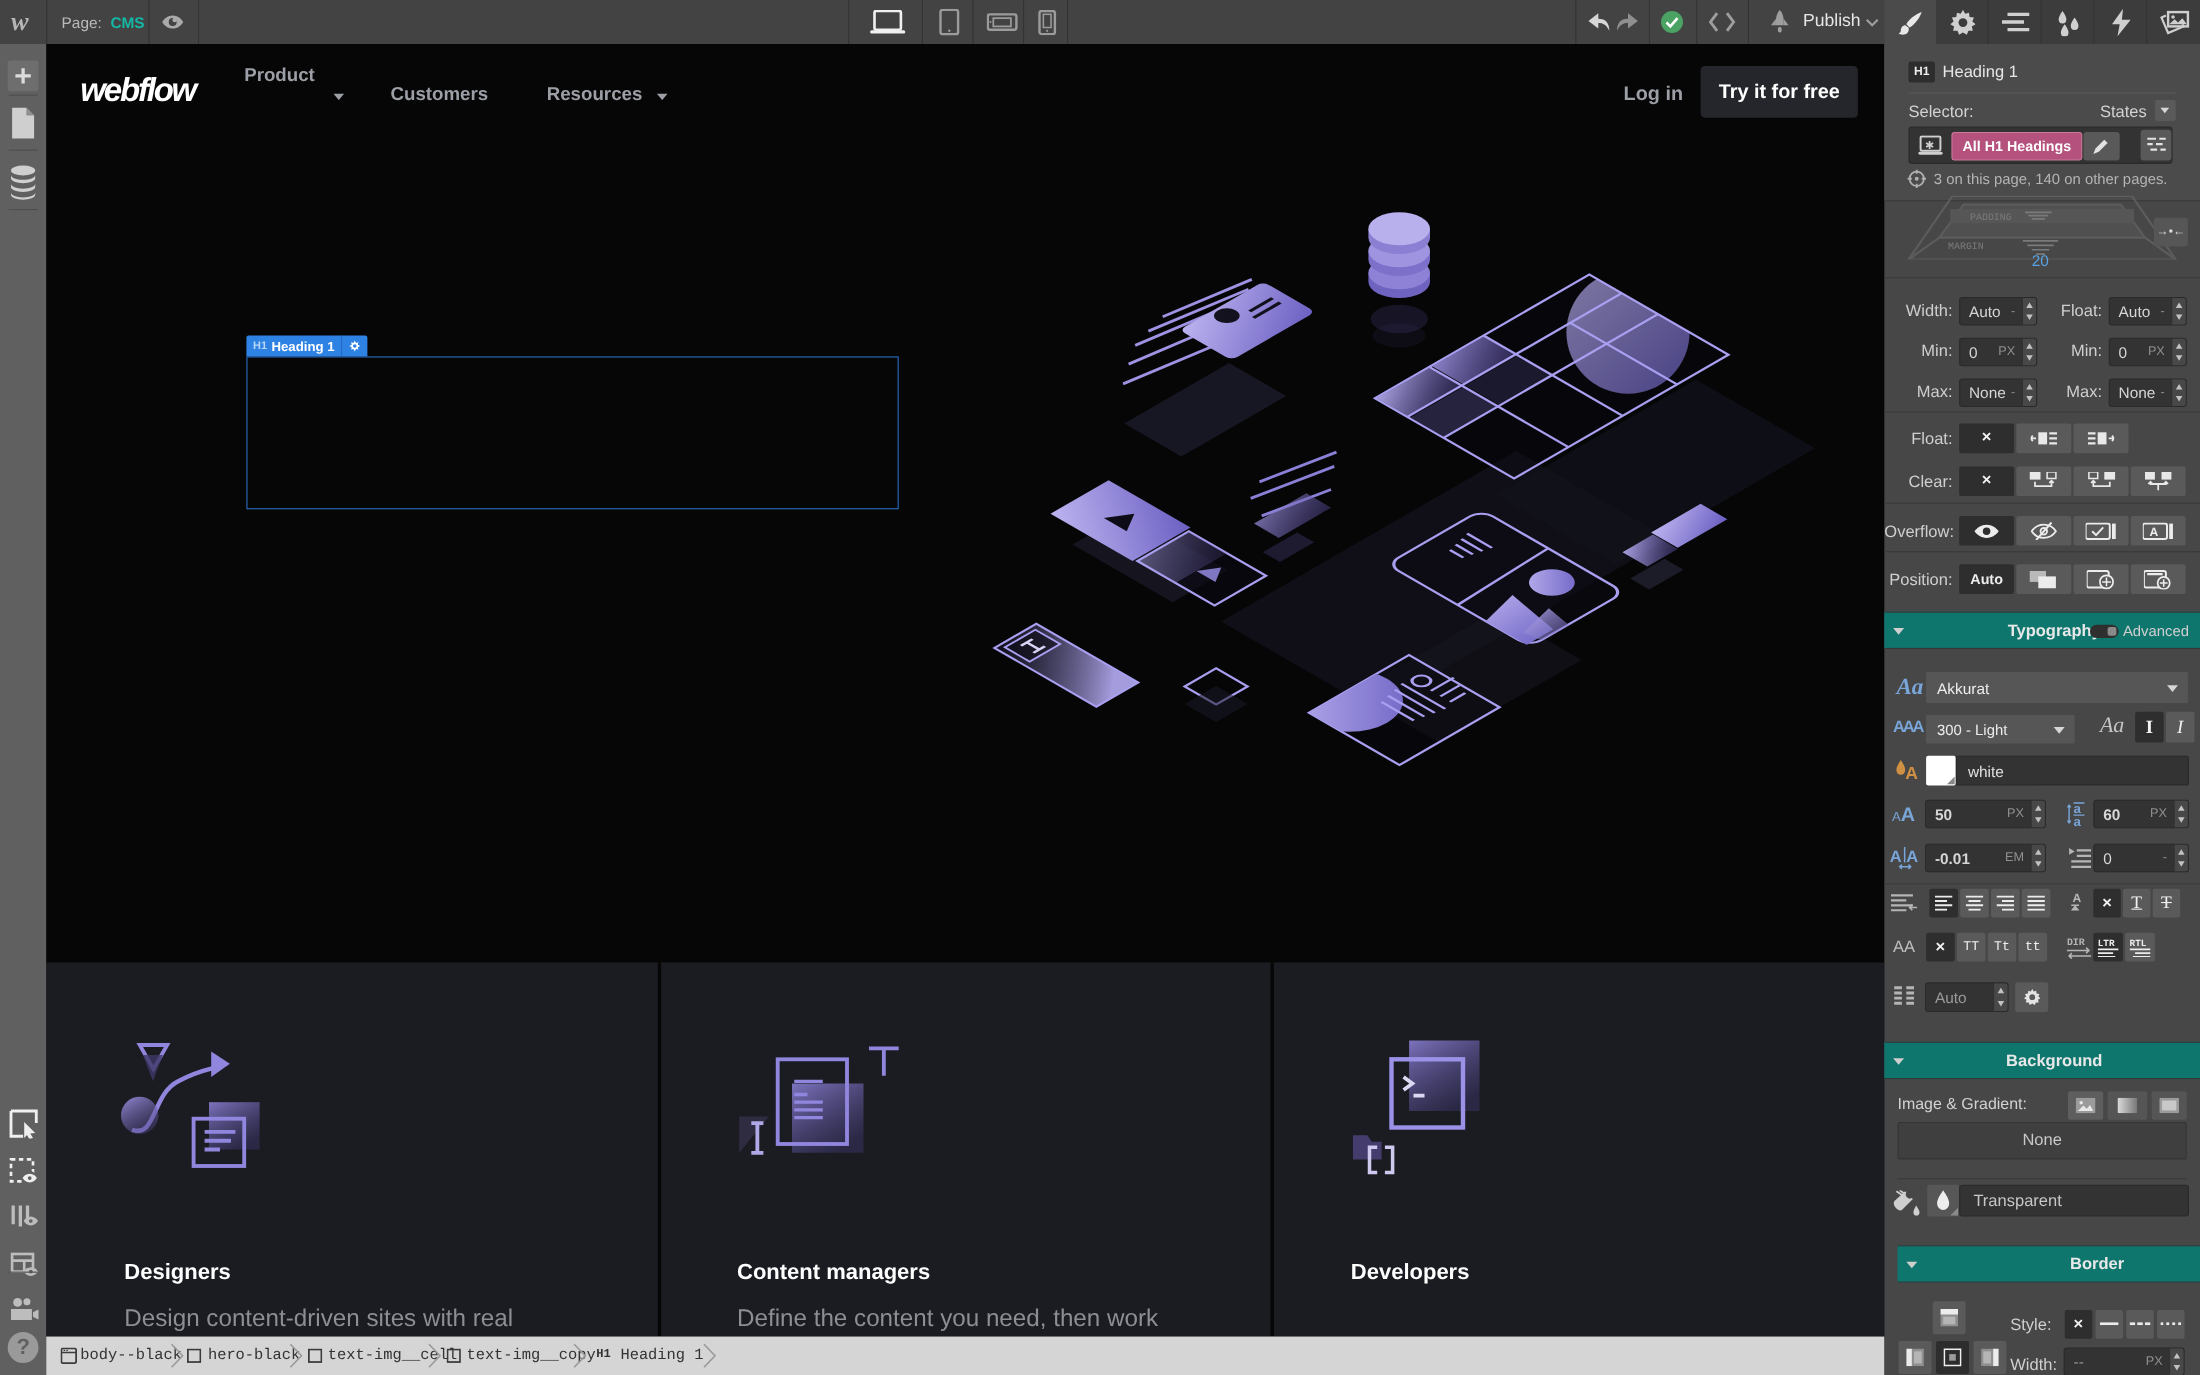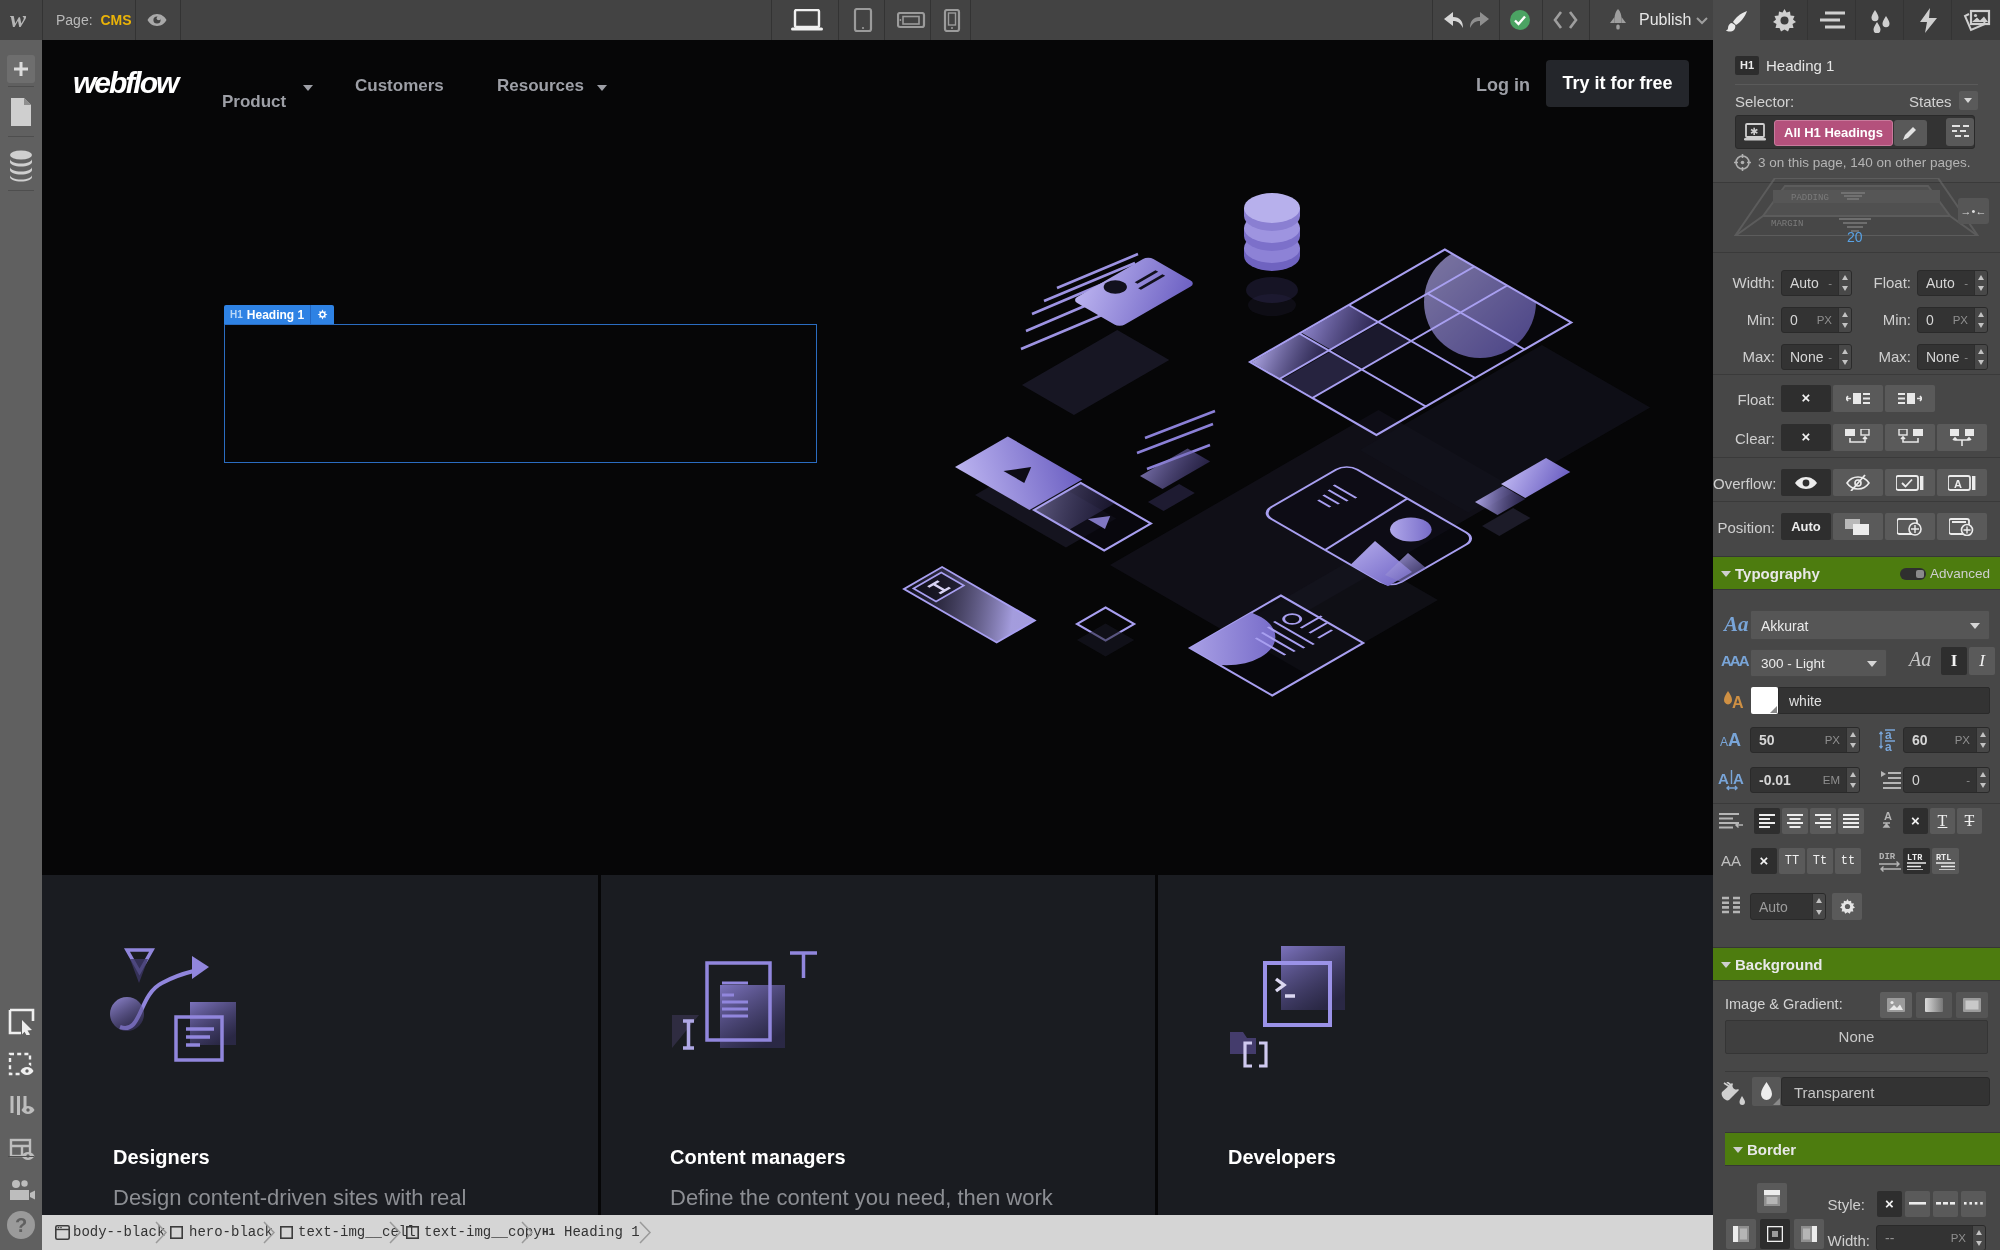--- a/index.html
+++ b/index.html
@@ -12,21 +12,21 @@
   .tb-txt { position:absolute; top:0; height:40px; line-height:40px; color:#b9b9b9; font-size:14px; }
   
   #sidebar { position:absolute; left:0; top:40px; width:42px; height:1210px; background:#606060; }
   .sb-sep { position:absolute; left:8px; width:26px; height:1px; background:#4e4e4e; }
   
   #canvas { position:absolute; left:42px; top:40px; width:1671px; height:1175px; background:#060607; overflow:hidden; }
   
   #rpanel { position:absolute; left:1713px; top:40px; width:287px; height:1210px; background:#474747; color:#d6d6d6; }
   #rtabs { position:absolute; left:1713px; top:0; width:287px; height:40px; background:#3c3c3c; }
   .rtab { position:absolute; top:0; height:40px; width:47px; border-right:1px solid #343434; }
-  .rsec-h { position:absolute; height:34px; background:#4d7c0f; border-top:1px solid #363636; border-bottom:1px solid #363636; line-height:34px; color:#e8e8e8; font-size:15px; font-weight:bold; padding-left:22px; }
+  .rsec-h { position:absolute; height:34px; background:#0f766e; border-top:1px solid #363636; border-bottom:1px solid #363636; line-height:34px; color:#e8e8e8; font-size:15px; font-weight:bold; padding-left:22px;text-align:center; }
   .rsec-h .tri { position:absolute; left:8px; top:14px; width:0; height:0; border-left:5px solid transparent; border-right:5px solid transparent; border-top:6px solid #cfcfcf; }
   .inp { position:absolute; background:#333333; border:1px solid #2a2a2a; border-radius:3px; color:#d9d9d9; }
   .iv { position:absolute; left:8px; top:50%; transform:translateY(-50%); font-size:14px; color:#d6d6d6; white-space:nowrap; }
   .iu { position:absolute; right:19px; top:50%; transform:translateY(-50%); font-size:11.5px; color:#8f8f8f; }
   .stp { position:absolute; right:0; top:0; bottom:0; width:13px; background:#484848; border-left:1px solid #2e2e2e; border-radius:0 2px 2px 0; }
   .stp::before { content:""; position:absolute; left:3px; top:4px; border-left:3.5px solid transparent; border-right:3.5px solid transparent; border-bottom:5px solid #c2c2c2; }
   .stp::after { content:""; position:absolute; left:3px; bottom:4px; border-left:3.5px solid transparent; border-right:3.5px solid transparent; border-top:5px solid #c2c2c2; }
   .xx { display:block; width:100%; text-align:center; color:#f2f2f2; font-size:15px; font-weight:bold; line-height:26px; }
   .drop { position:absolute; background:#565656; border:1px solid #484848; border-radius:2px; color:#ececec; font-size:14px; padding-left:10px; }
   .dcaret { position:absolute; right:9px; top:50%; margin-top:-2px; border-left:5px solid transparent; border-right:5px solid transparent; border-top:6px solid #d6d6d6; }
@@ -36,21 +36,21 @@
   
   #bcrumb { position:absolute; left:42px; top:1215px; width:1671px; height:35px; background:#d5d5d5; color:#333; font-size:14px; }
   .crumb { position:absolute; top:0; height:35px; line-height:35px;font-family:Liberation Mono, monospace; }
   .chev { position:absolute; top:6px; width:14px; height:23px; }
 </style>
 </head>
 <body>
 <div id="canvas">
 
   <div class="abs" style="left:31px;top:26px;color:#fff;font-size:30px;font-weight:bold;font-style:italic;letter-spacing:-2px">webflow</div>
-  <div class="abs" style="left:180px;top:52px;color:#9d9fa6;font-size:17px;font-weight:bold">Product</div>
+  <div class="abs" style="left:180px;top:19px;color:#9d9fa6;font-size:17px;font-weight:bold">Product</div>
   <svg class="abs" style="left:261px;top:45px" width="10" height="6" viewBox="0 0 10 6">
       <path d="M0 0 L10 0 L5 6 Z" fill="#9d9fa6"></path>
     </svg>
   <div class="abs" style="left:313px;top:36px;color:#9d9fa6;font-size:17px;font-weight:bold">Customers</div>
   <div class="abs" style="left:455px;top:36px;color:#9d9fa6;font-size:17px;font-weight:bold">Resources</div>
   <svg class="abs" style="left:555px;top:45px" width="10" height="6" viewBox="0 0 10 6">
       <path d="M0 0 L10 0 L5 6 Z" fill="#9d9fa6"></path>
     </svg>
   <div class="abs" style="left:1434px;top:35px;color:#9d9fa6;font-size:18px;font-weight:bold">Log in</div>
   <div class="abs" style="left:1504px;top:20px;width:143px;height:47px;background:#24262b;border-radius:4px;color:#fff;font-size:18px;font-weight:bold;text-align:center;line-height:47px">Try it for free</div>
@@ -271,21 +271,21 @@
   <div class="abs" style="left:628px;top:1106px;color:#fff;font-size:20px;font-weight:bold">Content managers</div>
   <div class="abs" style="left:628px;top:1145px;color:#8c8e93;font-size:22px">Define the content you need, then work</div>
   <div class="abs" style="left:1186px;top:1106px;color:#fff;font-size:20px;font-weight:bold">Developers</div>
 </div>
 <div id="topbar">
 
   <svg class="abs" style="left:10px;top:8px" width="24" height="24" viewBox="0 0 24 24">
       <text x="0" y="19" font-family="Liberation Serif" font-style="italic" font-weight="bold" font-size="24" fill="#b5b5b5">w</text>
     </svg>
   <div class="tb-sep" style="left:42px"></div>
-  <div class="tb-txt" style="left:56px">Page:&nbsp; <b style="color:#eab308">CMS</b></div>
+  <div class="tb-txt" style="left:56px">Page:&nbsp; <b style="color:#14b8a6">CMS</b></div>
   <div class="tb-sep" style="left:135px"></div>
 
   <svg class="abs" style="left:146px;top:10px" width="22" height="20" viewBox="0 0 22 20">
       <path d="M11 4 C15.5 4 19 7 20.5 10 C19 13 15.5 16 11 16 C6.5 16 3 13 1.5 10 C3 7 6.5 4 11 4 Z" fill="#a9a9a9"></path>
       <circle cx="11" cy="10" r="3.6" fill="#434343"></circle>
       <circle cx="12.8" cy="8.2" r="2.1" fill="#a9a9a9"></circle>
     </svg>
   <div class="tb-sep" style="left:180px"></div>
 
   <div class="tb-sep" style="left:771px"></div>

